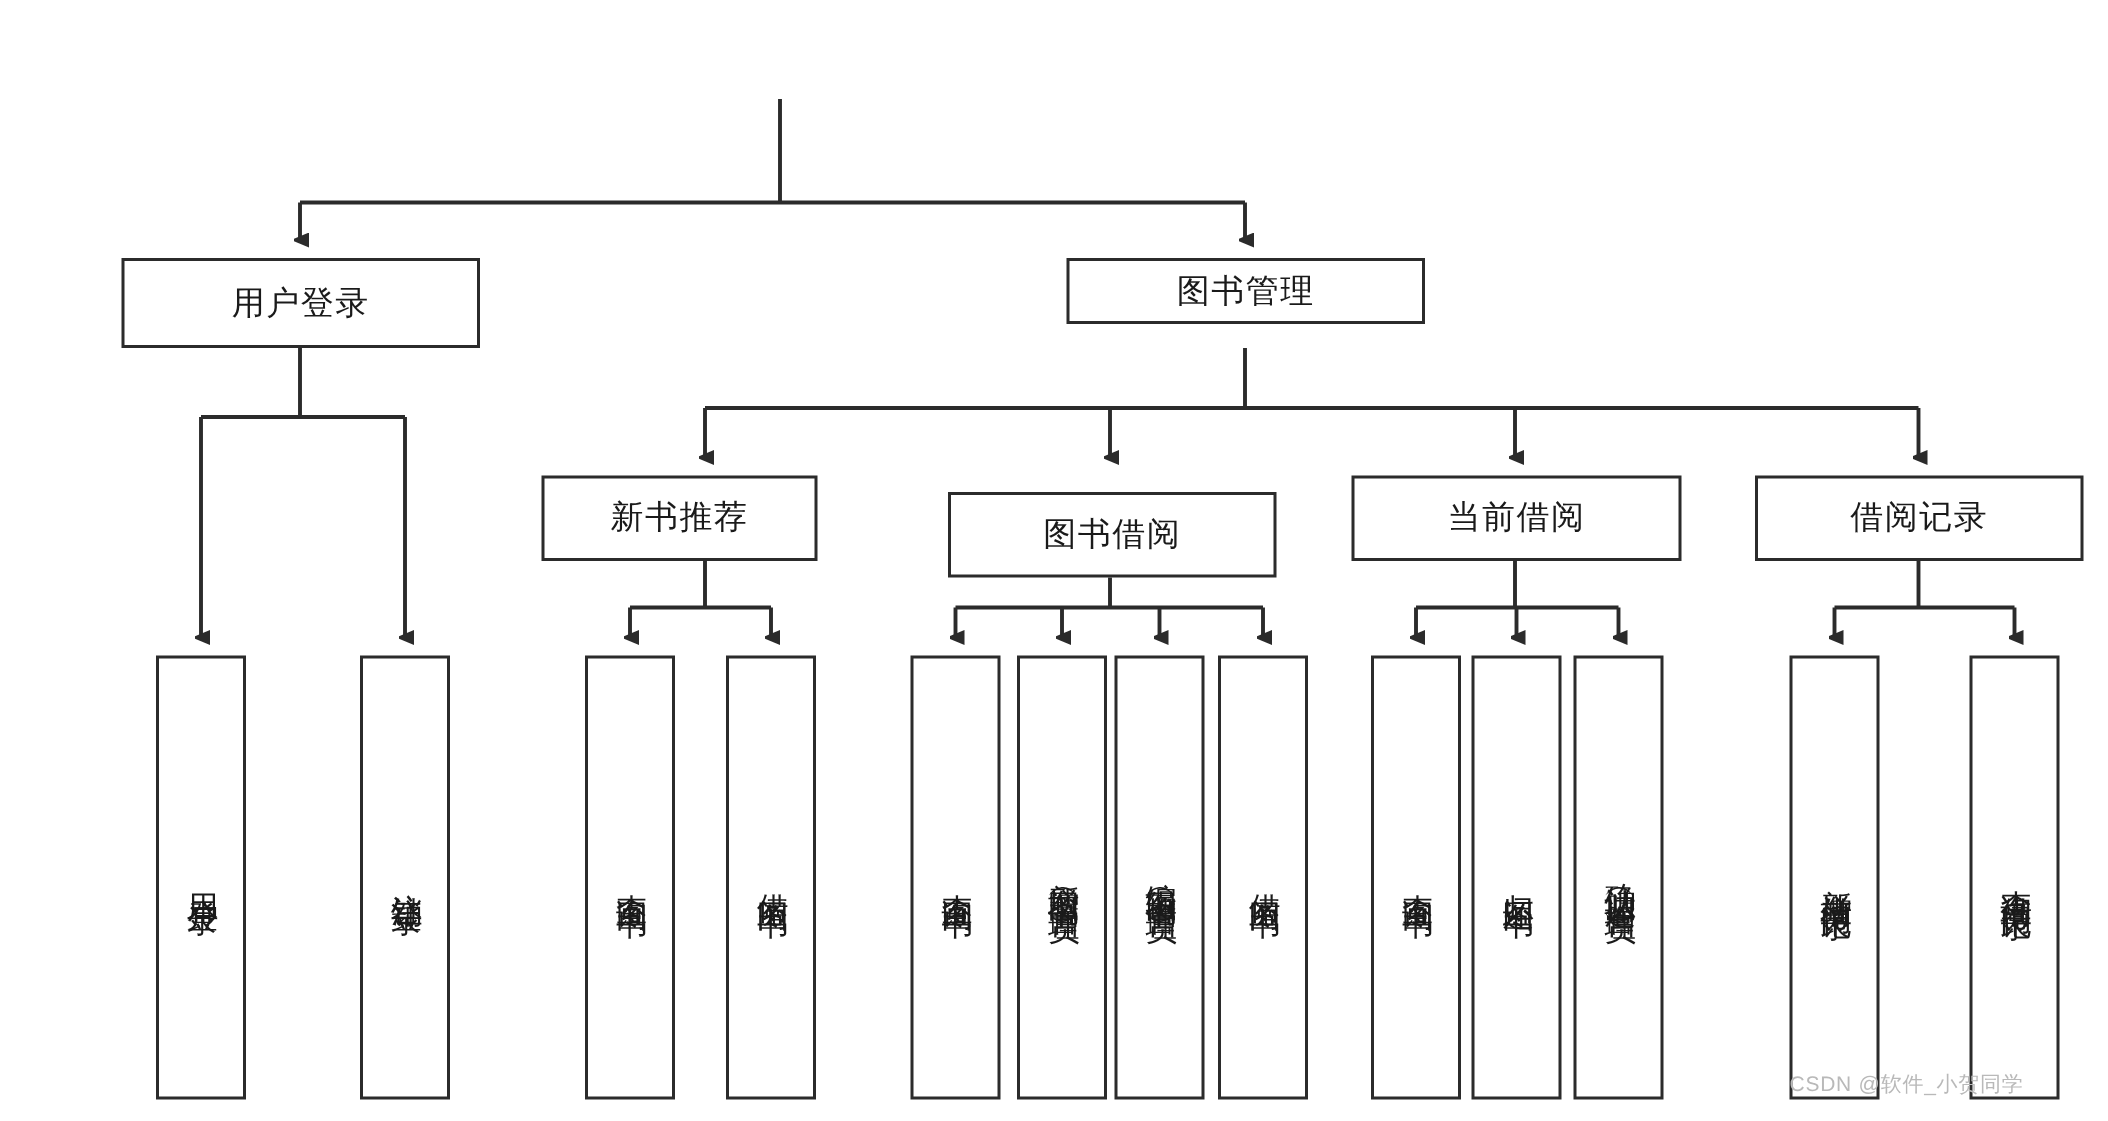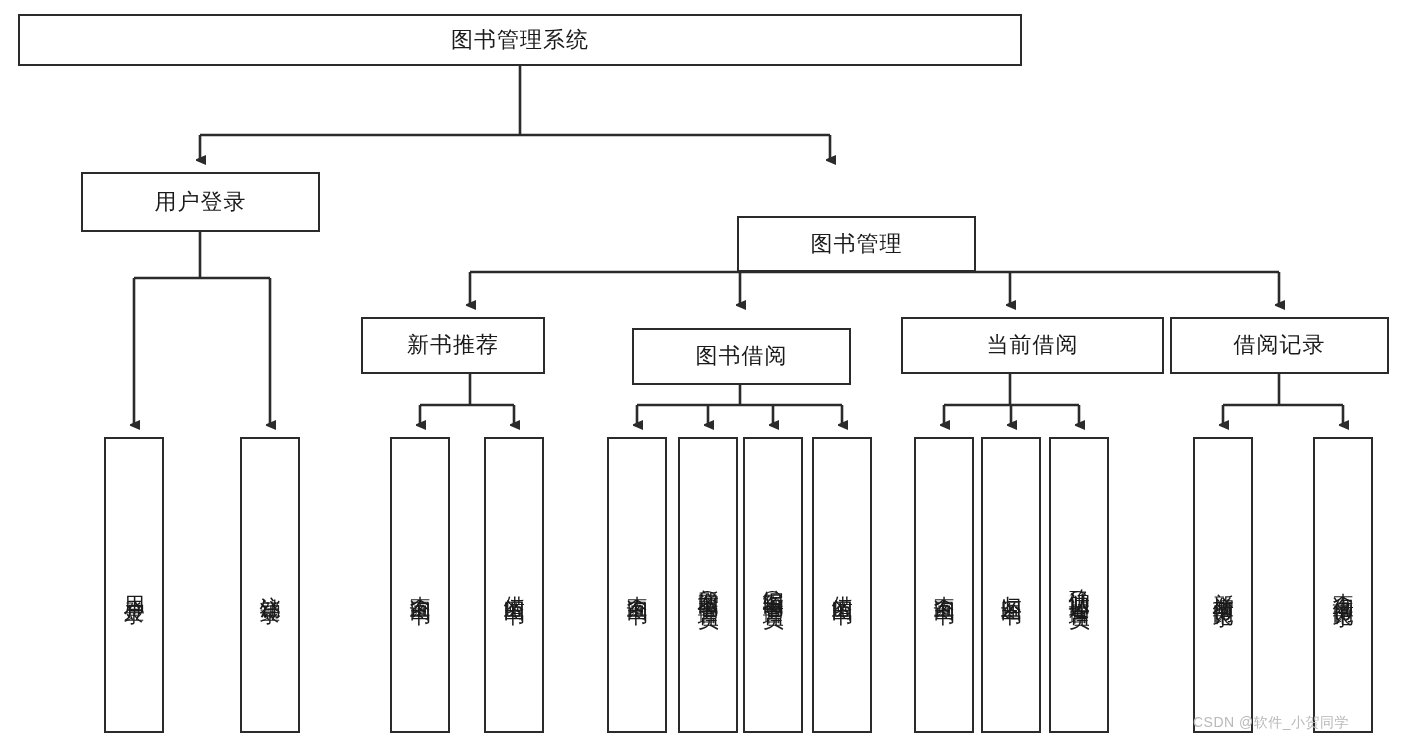--- a/index.html
+++ b/index.html
@@ -113,38 +113,35 @@
       <path d="M1011,405 L1011,425" marker-end="url(#arrow)"></path>
       <path d="M1079,405 L1079,425" marker-end="url(#arrow)"></path>
 
       <path d="M1279,374 L1279,405"></path>
       <path d="M1223,405 L1343,405"></path>
       <path d="M1223,405 L1223,425" marker-end="url(#arrow)"></path>
       <path d="M1343,405 L1343,425" marker-end="url(#arrow)"></path>
     </g>
   </svg>
 
-  <div class="node horizontal" style="left:18px; top:14px; width:1004px; height:52px;">
-    <span>图书管理系统</span>
-  </div>
 
   <div class="node horizontal" style="left:81px; top:172px; width:239px; height:60px;">
     <span>用户登录</span>
   </div>
-  <div class="node horizontal" style="left:737px; top:172px; width:239px; height:56px;margin-top:44px;">
+  <div class="node horizontal" style="left:711px; top:172px; width:239px; height:44px;">
     <span>图书管理</span>
   </div>
 
   <div class="node horizontal" style="left:361px; top:317px; width:184px; height:57px;">
     <span>新书推荐</span>
   </div>
   <div class="node horizontal" style="left:632px; top:328px; width:219px; height:57px;">
     <span>图书借阅</span>
   </div>
-  <div class="node horizontal" style="left:901px; top:317px; width:263px; height:57px;">
+  <div class="node horizontal" style="left:901px; top:317px; width:220px; height:57px;">
     <span>当前借阅</span>
   </div>
   <div class="node horizontal" style="left:1170px; top:317px; width:219px; height:57px;">
     <span>借阅记录</span>
   </div>
 
   <div class="node vertical" style="left:104px; top:437px; width:60px; height:296px;">
     <span class="vtext">用户登录</span>
   </div>
   <div class="node vertical" style="left:240px; top:437px; width:60px; height:296px;">

